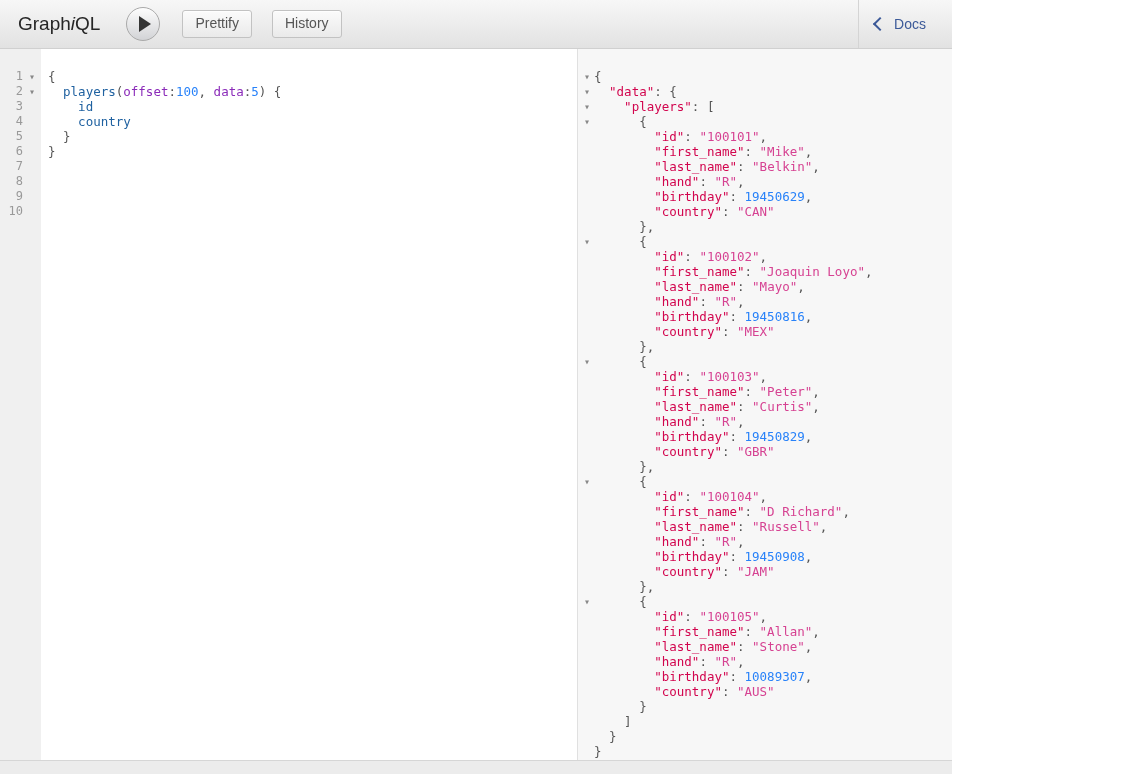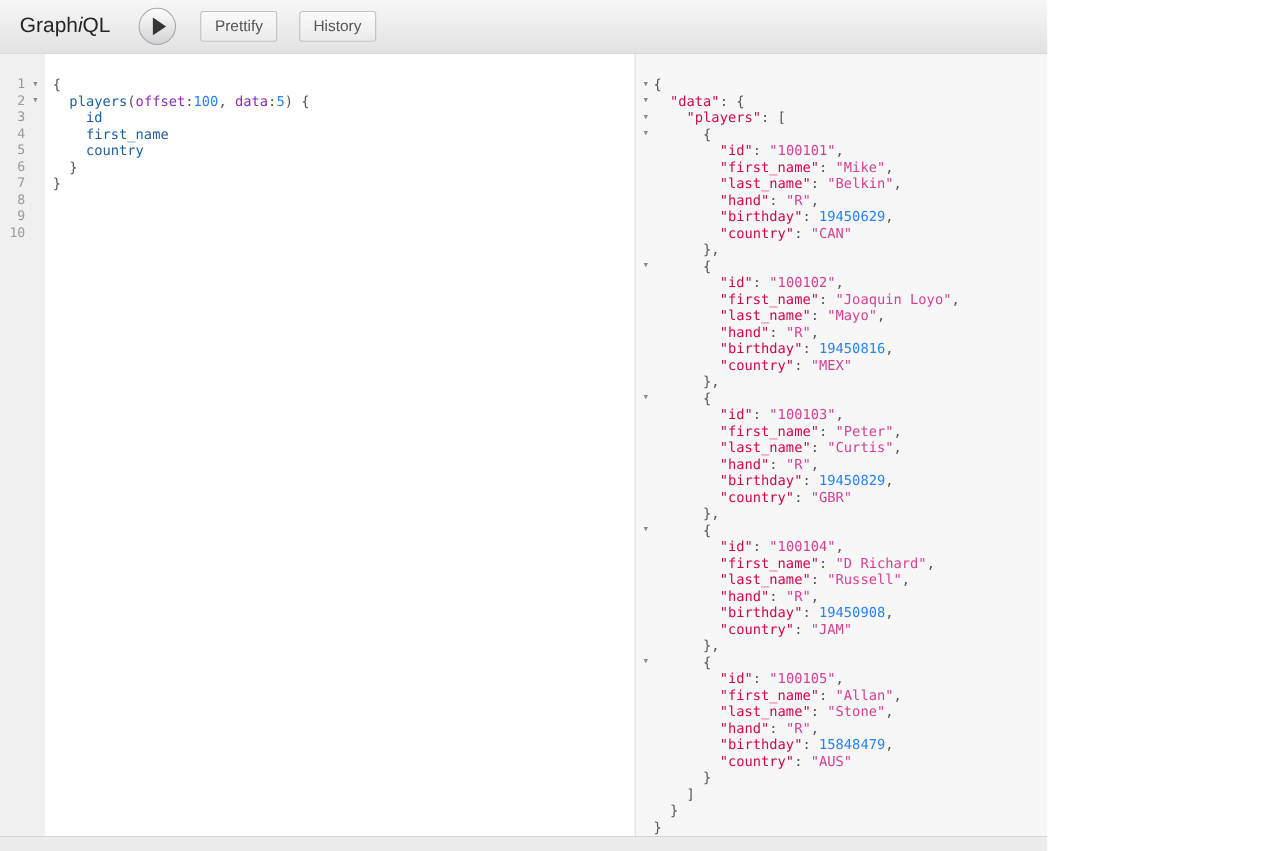--- a/index.html
+++ b/index.html
@@ -48,20 +48,24 @@
 
   <div class="topbar">
     <div class="logo">
       <span>Graph</span><span class="it">i</span><span>QL</span>
     </div>
     <button class="execute-btn">
       <span class="play-icon"></span>
     </button>
     <button class="tb-btn">Prettify</button>
     <button class="tb-btn">History</button>
+    <button class="docs-btn">
+      <span class="chev-left"></span>
+      <span>Docs</span>
+    </button>
   </div>
 
   <div class="editors">
     <div class="query-pane">
       <div class="gutter">
           <div class="gutter-row">
             <span class="g-num">1</span>
             <span class="g-fold">▾</span>
           </div>
           <div class="gutter-row">
@@ -98,21 +102,20 @@
           </div>
           <div class="gutter-row">
             <span class="g-num">10</span>
             <span class="g-fold"></span>
           </div>
         </div>
       <div class="code-area">
           <div class="code-line"><span class="tk-pun">{</span></div>
           <div class="code-line"><span>  </span><span class="tk-field">players</span><span class="tk-pun">(</span><span class="tk-arg">offset</span><span class="tk-pun">:</span><span class="tk-num">100</span><span class="tk-pun">, </span><span class="tk-arg">data</span><span class="tk-pun">:</span><span class="tk-num">5</span><span class="tk-pun">) </span><span class="tk-pun">{</span></div>
           <div class="code-line"><span>    </span><span class="tk-field">id</span></div>
-          <div class="code-line"><span>    </span><span class="tk-field">first_name</span></div>
           <div class="code-line"><span>    </span><span class="tk-field">country</span></div>
           <div class="code-line"><span>  </span><span class="tk-pun">}</span></div>
           <div class="code-line"><span class="tk-pun">}</span></div>
         </div>
     </div>
     <div class="result-pane">
         <div class="r-line">
           <span class="fold-slot">▾</span>
           <span class="line-text"><span></span><span class="tk-pun">{</span></span>
         </div>
@@ -267,21 +270,21 @@
         <div class="r-line">
           <span class="fold-slot"></span>
           <span class="line-text"><span>        </span><span class="tk-key">"last_name"</span><span class="tk-pun">: </span><span class="tk-str">"Stone"</span><span class="tk-pun">,</span></span>
         </div>
         <div class="r-line">
           <span class="fold-slot"></span>
           <span class="line-text"><span>        </span><span class="tk-key">"hand"</span><span class="tk-pun">: </span><span class="tk-str">"R"</span><span class="tk-pun">,</span></span>
         </div>
         <div class="r-line">
           <span class="fold-slot"></span>
-          <span class="line-text"><span>        </span><span class="tk-key">"birthday"</span><span class="tk-pun">: </span><span class="tk-num">15848479</span><span class="tk-pun">,</span></span>
+          <span class="line-text"><span>        </span><span class="tk-key">"birthday"</span><span class="tk-pun">: </span><span class="tk-num">10089307</span><span class="tk-pun">,</span></span>
         </div>
         <div class="r-line">
           <span class="fold-slot"></span>
           <span class="line-text"><span>        </span><span class="tk-key">"country"</span><span class="tk-pun">: </span><span class="tk-str">"AUS"</span></span>
         </div>
         <div class="r-line">
           <span class="fold-slot"></span>
           <span class="line-text"><span>      </span><span class="tk-pun">}</span></span>
         </div>
         <div class="r-line">

